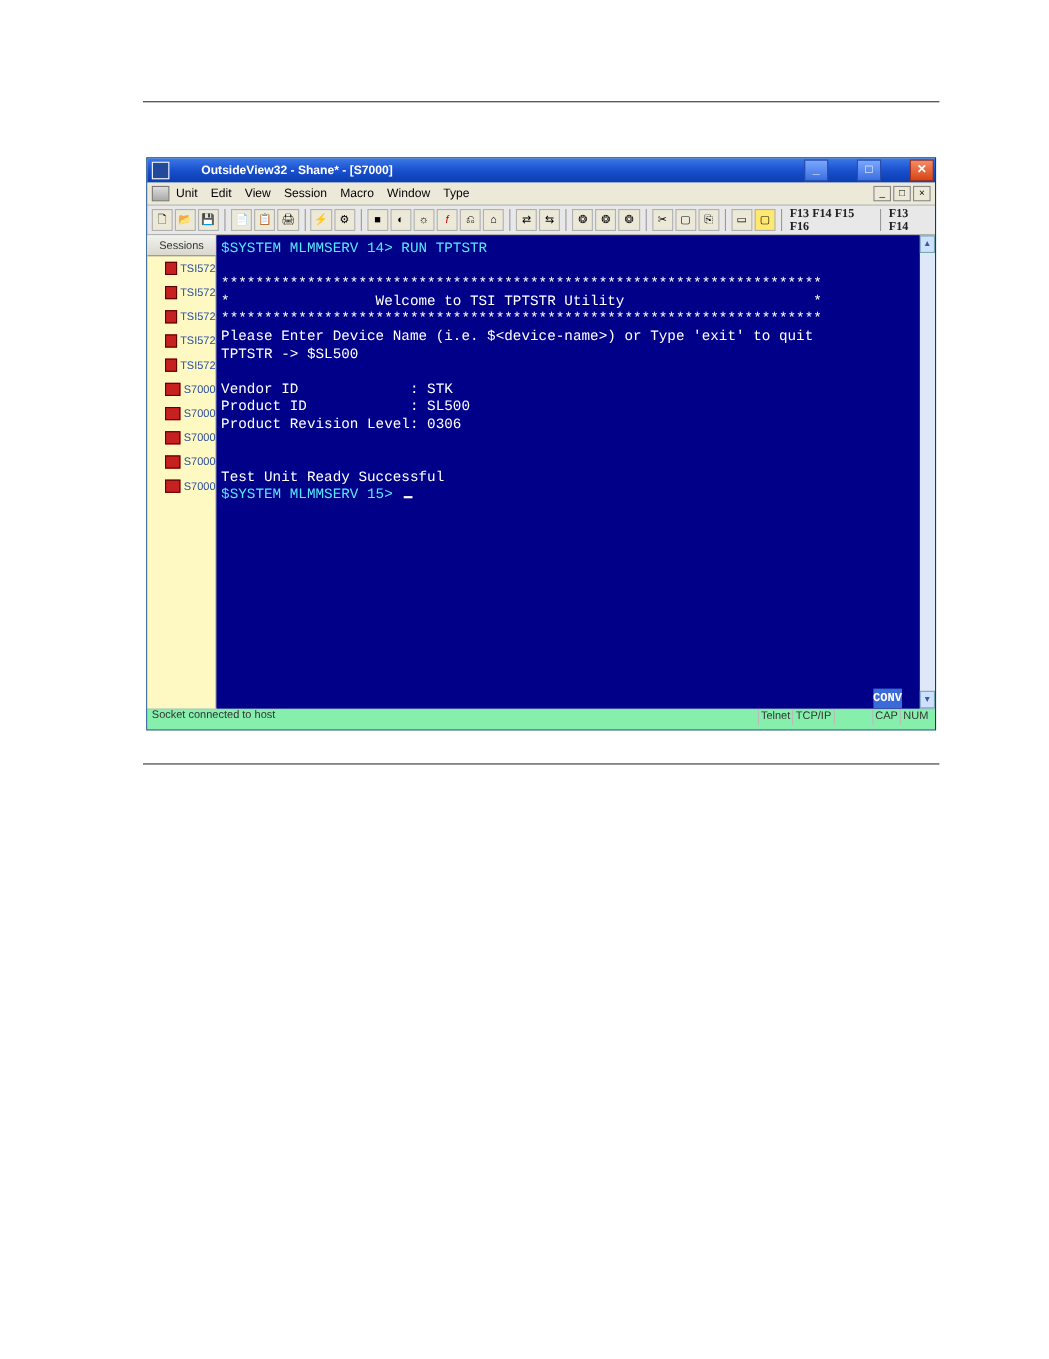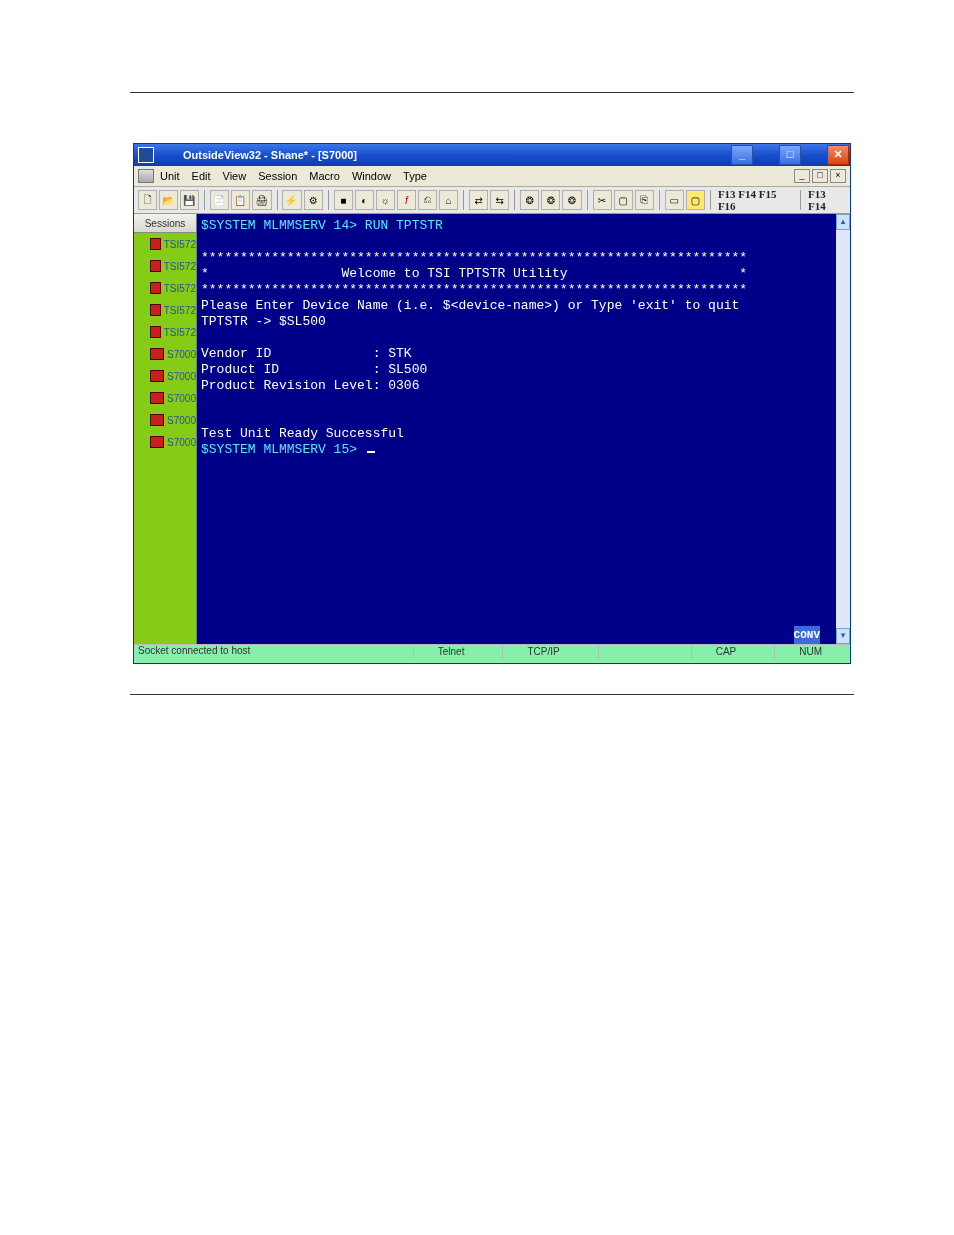--- a/index.html
+++ b/index.html
@@ -113,21 +113,21 @@
     font-family: "Times New Roman", serif;
   }
 
   .workspace {
     display: flex;
     height: 430px;
     background: #a9c0f0;
   }
   .sidebar {
     width: 62px;
-    background: #84cc16;
+    background: #fef9c3;
     border-right: 1px solid #6a7aa8;
     display: flex;
     flex-direction: column;
     font-size: 10px;
   }
   .sidebar-tab {
     height: 18px;
     background: linear-gradient(#f2f2ee,#d8d8ce);
     border-bottom: 1px solid #888;
     font-size: 10px;
@@ -135,21 +135,20 @@
     color:#333;
   }
   .session-item {
     height: 22px;
     display: flex;
     align-items: center;
     padding-left: 16px;
     color: #2b4f9d;
     font-size: 10px;
     cursor: pointer;
-    justify-content: flex-end;
   }
   .session-icon {
     width: 12px; height: 10px;
     background: #c62020;
     border: 1px solid #5a0000;
     margin-right: 3px;
     display: inline-block;
   }
 
   .terminal-area {
@@ -199,21 +198,21 @@
   .statusbar {
     height: 18px;
     background: #86efac;
     border-top: 1px solid #bbb;
     display: flex;
     align-items: flex-start;
     font-size: 10px;
     color: #333;
     padding: 0 4px;
   }
-  .statusbar .cell { padding: 0 24px; border-left: 1px solid #bbb; height: 14px; line-height:14px;margin-left:14px;}
+  .statusbar .cell { padding: 0 2px; border-left: 1px solid #bbb; height: 14px; line-height:14px;}
   .statusbar .grow { flex: 1; }
 
   .cursor { display:inline-block; width:8px; height:2px; background:#fff; vertical-align:baseline; margin-left:2px;}
 </style>
 </head>
 <body>
 
 <div class="page-wrap">
 
   <hr class="page-rule">

